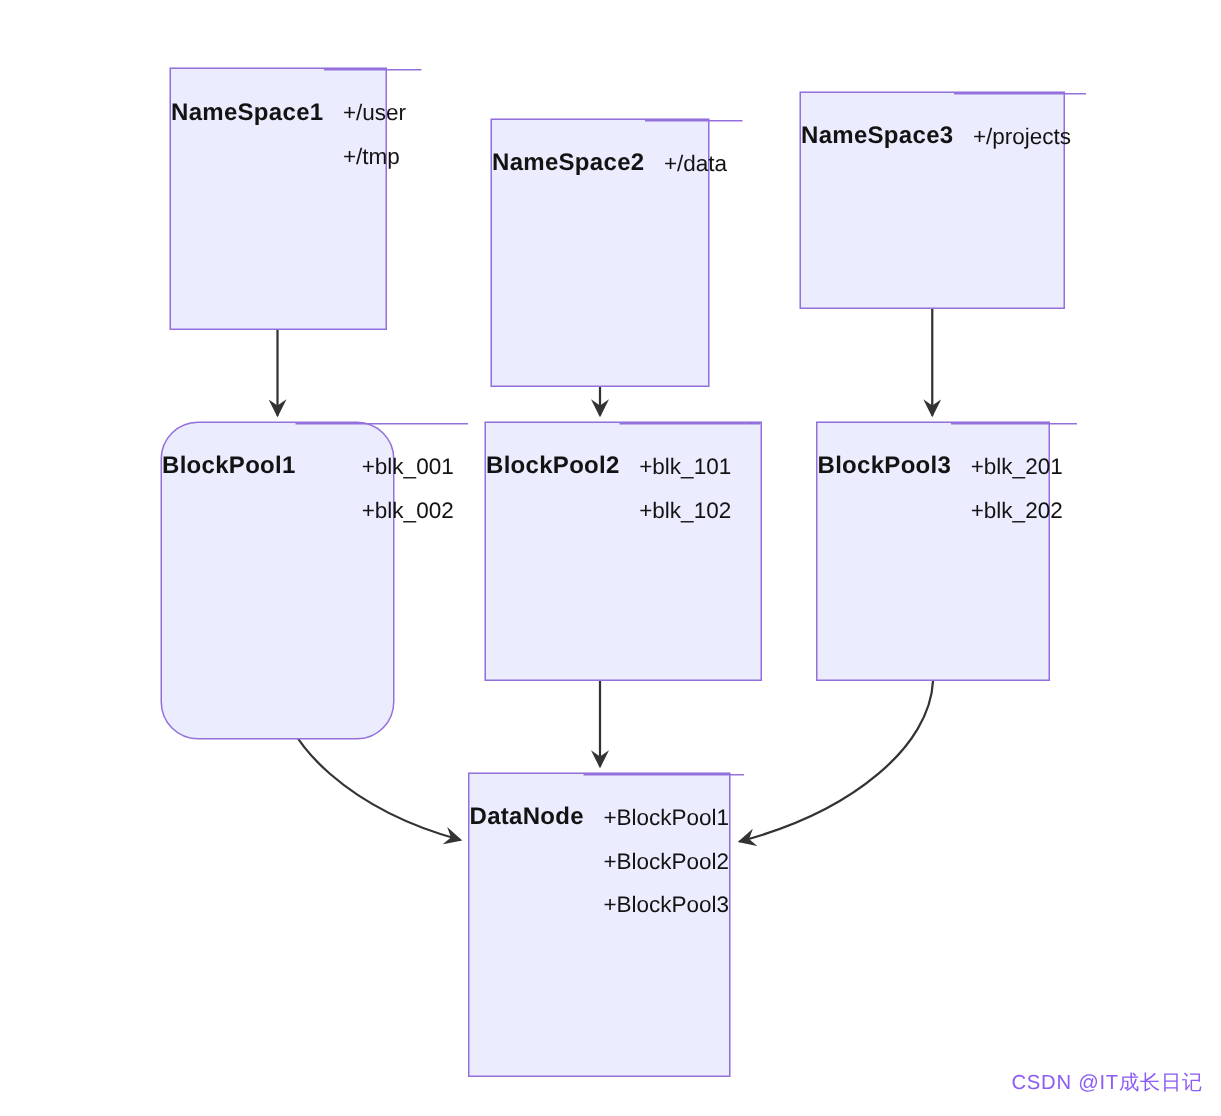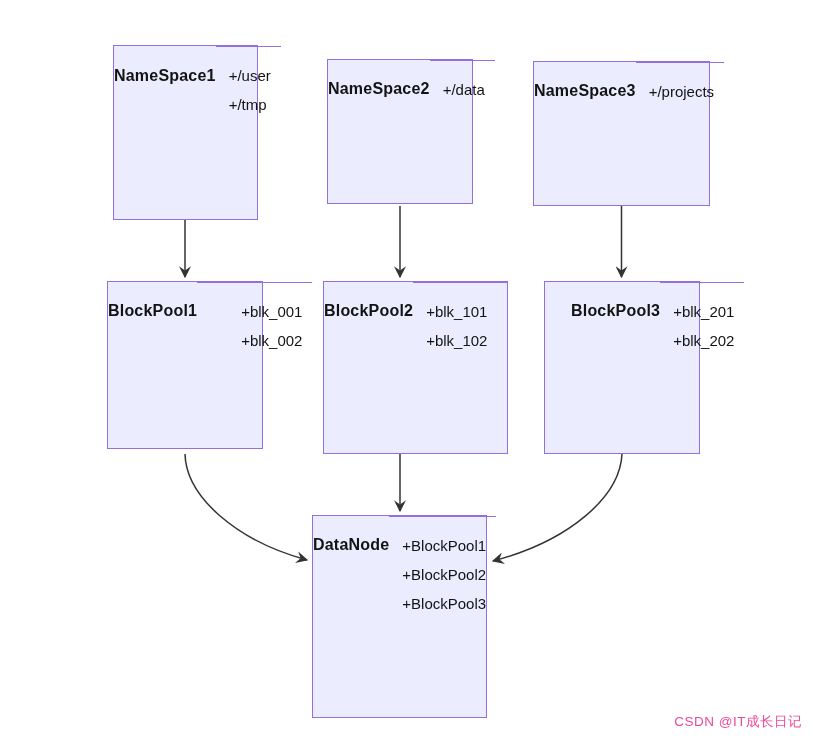--- a/index.html
+++ b/index.html
@@ -50,21 +50,21 @@
   }
   .node .footer {
     box-sizing: border-box;
     border-top: 1px solid #9370DB;
     flex: 1 1 auto;
   }
   .watermark {
     position: absolute;
     right: 12px;
     bottom: 13px;
-    color: #ec4899;
+    color: #8b5cf6;
     font-size: 13.5px;
     letter-spacing: 0.5px;
     white-space: nowrap;
   }
 </style>
 </head>
 <body>
 
 <div class="canvas">
 
@@ -84,56 +84,56 @@
 
   <div class="node" style="left:113px; top:45px; width:145px; height:175px;">
     <div class="title" style="height:59px;">NameSpace1</div>
     <div class="attrs" style="height:87px;">
       <div class="attr">+/user</div>
       <div class="attr">+/tmp</div>
     </div>
     <div class="footer"></div>
   </div>
 
-  <div class="node" style="left:327px; top:59px; width:146px; height:145px;">
+  <div class="node" style="left:327px; top:79px; width:146px; height:179px;">
     <div class="title" style="height:57px;">NameSpace2</div>
     <div class="attrs" style="height:59px;">
       <div class="attr">+/data</div>
     </div>
     <div class="footer"></div>
   </div>
 
   <div class="node" style="left:533px; top:61px; width:177px; height:145px;">
     <div class="title" style="height:57px;">NameSpace3</div>
     <div class="attrs" style="height:59px;padding-left:13px;">
       <div class="attr">+/projects</div>
     </div>
     <div class="footer"></div>
   </div>
 
-  <div class="node" style="left:107px; top:281px; width:156px; height:168px;">
+  <div class="node" style="left:107px; top:281px; width:156px; height:212px;border-radius:25px;">
     <div class="title" style="height:57px;">BlockPool1</div>
     <div class="attrs" style="height:86px;padding-left:44px;">
       <div class="attr">+blk_001</div>
       <div class="attr">+blk_002</div>
     </div>
     <div class="footer"></div>
   </div>
 
   <div class="node" style="left:323px; top:281px; width:185px; height:173px;">
     <div class="title" style="height:57px;">BlockPool2</div>
     <div class="attrs" style="height:86px;">
       <div class="attr">+blk_101</div>
       <div class="attr">+blk_102</div>
     </div>
     <div class="footer"></div>
   </div>
 
   <div class="node" style="left:544px; top:281px; width:156px; height:173px;">
-    <div class="title" style="height:57px;margin-left:26px;">BlockPool3</div>
+    <div class="title" style="height:57px;">BlockPool3</div>
     <div class="attrs" style="height:86px;">
       <div class="attr">+blk_201</div>
       <div class="attr">+blk_202</div>
     </div>
     <div class="footer"></div>
   </div>
 
   <div class="node" style="left:312px; top:515px; width:175px; height:203px;">
     <div class="title" style="height:57px;text-align:center;">DataNode</div>
     <div class="attrs" style="height:114px;">

